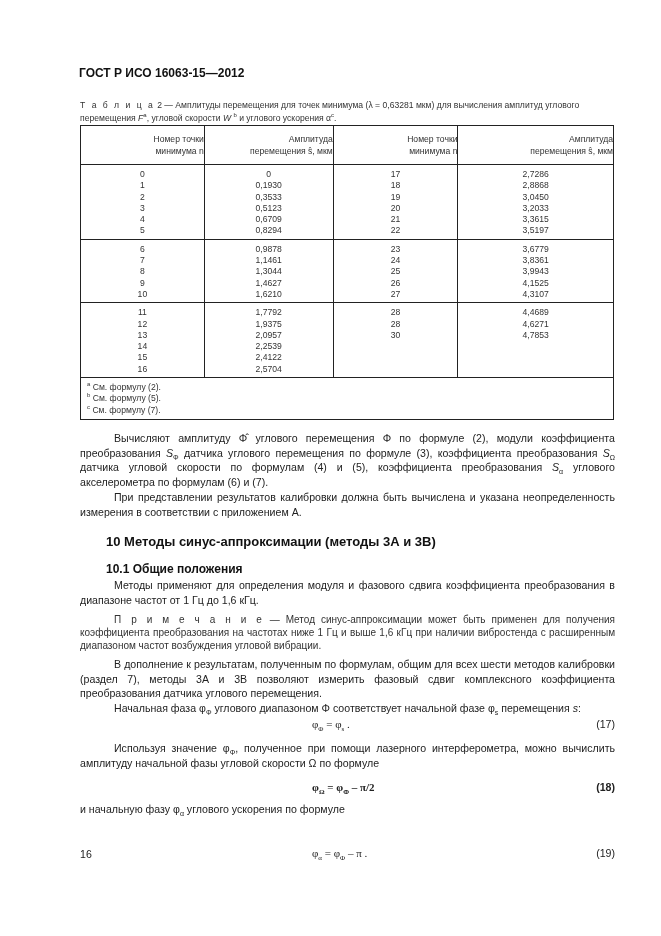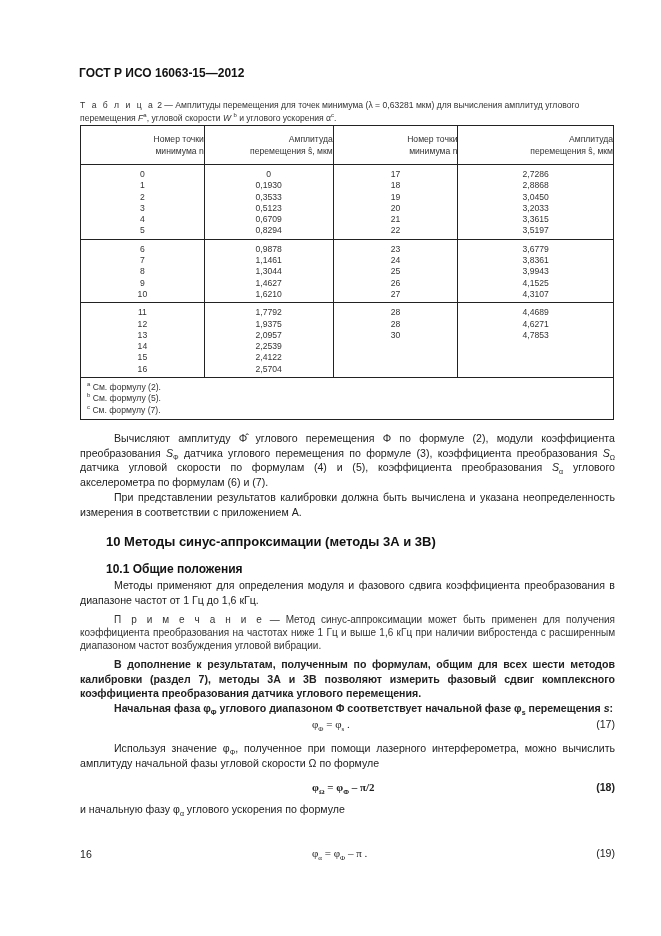--- a/index.html
+++ b/index.html
@@ -183,21 +183,21 @@
 <div class="section-h" style="top:562px; font-size:12px;">10.1  Общие положения</div>
 
 <div class="body-text" style="top:578px;">
   <p>Методы применяют для определения модуля и фазового сдвига коэффициента преобразования в диапазоне частот от 1 Гц до 1,6 кГц.</p>
 </div>
 
 <div class="body-text note-text" style="top:613px;">
   <p><span class="spaced">П р и м е ч а н и е</span><span> — Метод синус-аппроксимации может быть применен для получения коэффициента преобразования на частотах ниже 1 Гц и выше 1,6 кГц при наличии вибростенда с расширенным диапазоном частот возбуждения угловой вибрации.</span></p>
 </div>
 
-<div class="body-text" style="top:657px;font-weight:bold;">
+<div class="body-text" style="top:657px;">
   <p>В дополнение к результатам, полученным по формулам, общим для всех шести методов калибровки (раздел 7), методы 3А и 3В позволяют измерить фазовый сдвиг комплексного коэффициента преобразования датчика углового перемещения.</p>
   <p><span>Начальная фаза </span><span>φ</span><span class="sub">Φ</span><span> углового диапазоном Φ соответствует начальной фазе </span><span>φ</span><span class="sub">s</span><span> перемещения </span><i class="var">s</i><span>:</span></p>
 </div>
 
 <div class="formula" style="top:718px;">
   <span class="expr"><span>φ</span><span class="sub">Φ</span><span> = </span><span>φ</span><span class="sub">s</span><span> .</span></span>
   <span class="num">(17)</span>
 </div>
 
 <div class="body-text" style="top:741px;">

